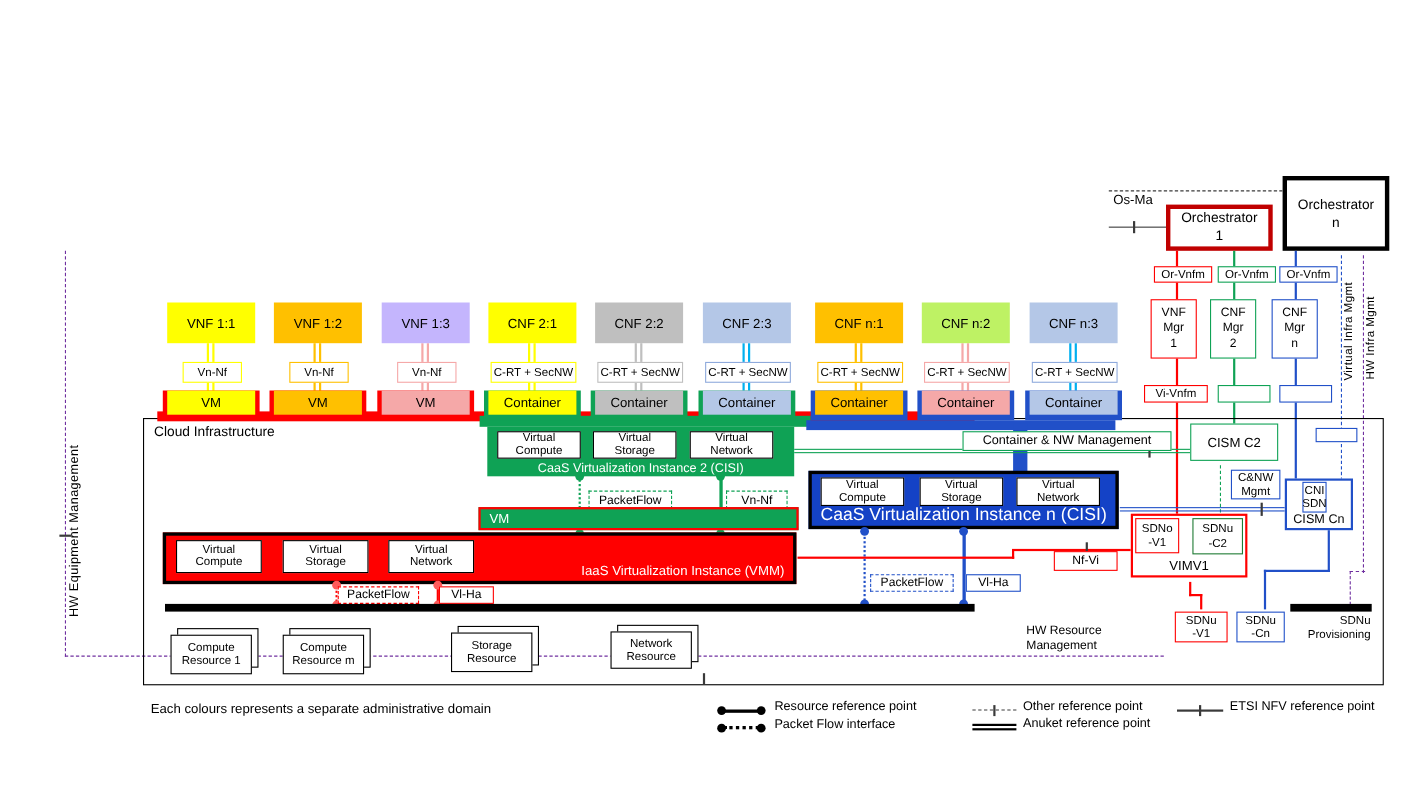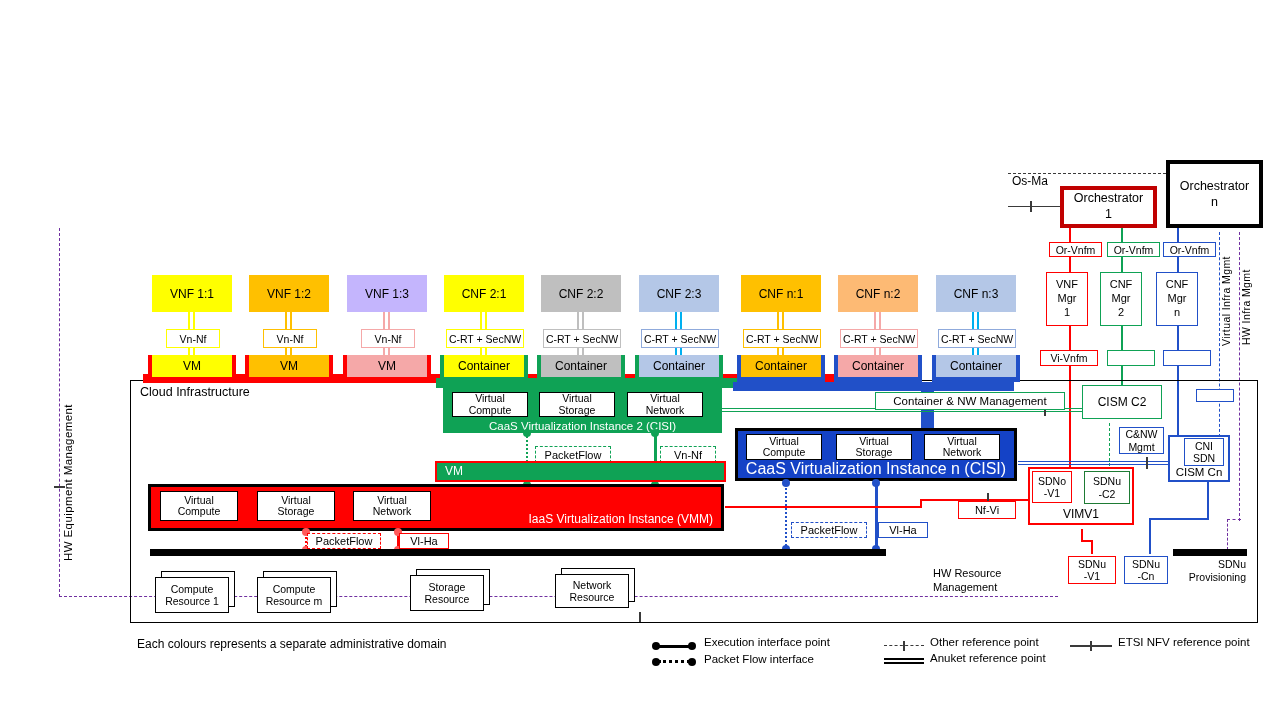--- a/index.html
+++ b/index.html
@@ -123,21 +123,21 @@
     <div class="tray" style="background:#2150C8;"></div>
     <div class="nfbox" style="background:#FFC000;">CNF n:1</div>
     <div class="runtime" style="background:#FFC000;">Container</div>
     <div class="refbox" style="left:2px;width:76px;border-color:#FFC000;">C-RT + SecNW</div>
   </div>
 
   <div class="nfcol" style="left:838px;">
     <div class="nfline" style="left:36px;background:#F5A8A8;"></div>
     <div class="nfline" style="left:41px;background:#F5A8A8;"></div>
     <div class="tray" style="background:#2150C8;"></div>
-    <div class="nfbox" style="background:#fdba74;">CNF n:2</div>
+    <div class="nfbox" style="background:#bef264;">CNF n:2</div>
     <div class="runtime" style="background:#F5A8A8;">Container</div>
     <div class="refbox" style="left:2px;width:76px;border-color:#F5A8A8;">C-RT + SecNW</div>
   </div>
 
   <div class="nfcol" style="left:936px;">
     <div class="nfline" style="left:36px;background:#00B0F0;"></div>
     <div class="nfline" style="left:41px;background:#00B0F0;"></div>
     <div class="tray" style="background:#2150C8;"></div>
     <div class="nfbox" style="background:#B4C7E7;">CNF n:3</div>
     <div class="runtime" style="background:#B4C7E7;">Container</div>
@@ -253,21 +253,21 @@
   <div class="box" style="left:1163px;top:350px;width:48px;height:16px;border:1.5px solid #2150C8;"></div>
   <div class="box" style="left:1196px;top:389px;width:38px;height:13px;border:1.5px solid #2150C8;"></div>
 
   <div class="box" style="left:1082px;top:385px;width:80px;height:34px;border:1.5px solid #0FA255;font-size:12px;">CISM C2</div>
   <div class="box pre" style="left:1119px;top:427px;width:45px;height:27px;border:1.5px solid #2150C8;font-size:10.5px;line-height:1.15;">C&amp;NW
 Mgmt</div>
 
   <div class="box" style="left:1168px;top:435px;width:62px;height:47px;border:2px solid #2150C8;align-items:flex-end;">
     <span style="font-size:11.5px;padding-bottom:2px;">CISM Cn</span>
   </div>
-  <div class="box pre" style="left:1184px;top:438px;width:40px;height:28px;border:1.5px solid #2150C8;font-size:10.5px;line-height:1.15;">CNI
+  <div class="box pre" style="left:1184px;top:438px;width:22px;height:28px;border:1.5px solid #2150C8;font-size:10.5px;line-height:1.15;">CNI
 SDN</div>
 
   <div class="box" style="left:1028px;top:467px;width:106px;height:58px;border:2px solid #FF0000;align-items:flex-end;">
     <span style="font-size:12px;padding-bottom:2px;">VIMV1</span>
   </div>
   <div class="box pre" style="left:1032px;top:471px;width:40px;height:32px;border:1.5px solid #FF0000;font-size:10.5px;line-height:1.15;">SDNo
 -V1</div>
   <div class="box pre" style="left:1084px;top:471px;width:46px;height:33px;border:1.5px solid #1E7B34;font-size:10.5px;line-height:1.15;">SDNu
 -C2</div>
 
@@ -292,21 +292,21 @@
   <div class="vtext" style="left:1220px;top:245px;height:112px;font-size:10.5px;">Virtual Infra Mgmt</div>
   <div class="vtext" style="left:1240px;top:258px;height:99px;font-size:10.5px;">HW Infra Mgmt</div>
 
   <div class="abs noborder" style="left:137px;top:637px;font-size:12px;">Each colours represents a separate administrative domain</div>
 
   <div class="abs" style="left:652px;top:641px;width:44px;height:10px;">
     <div style="position:absolute;left:2px;top:3.5px;width:40px;height:3px;background:#000;"></div>
     <div style="position:absolute;left:0;top:1px;width:8px;height:8px;border-radius:50%;background:#000;"></div>
     <div style="position:absolute;right:0;top:1px;width:8px;height:8px;border-radius:50%;background:#000;"></div>
   </div>
-  <div class="abs noborder" style="left:704px;top:636px;font-size:11.5px;">Execution interface point</div>
+  <div class="abs noborder" style="left:704px;top:636px;font-size:11.5px;">Resource reference point</div>
 
   <div class="abs" style="left:652px;top:657px;width:44px;height:10px;">
     <div style="position:absolute;left:6px;top:3px;width:32px;border-top:3px dotted #000;"></div>
     <div style="position:absolute;left:0;top:1px;width:8px;height:8px;border-radius:50%;background:#000;"></div>
     <div style="position:absolute;right:0;top:1px;width:8px;height:8px;border-radius:50%;background:#000;"></div>
   </div>
   <div class="abs noborder" style="left:704px;top:653px;font-size:11.5px;">Packet Flow interface</div>
 
   <div class="abs" style="left:884px;top:641px;width:40px;height:10px;">
     <div style="position:absolute;left:0;top:4px;width:40px;border-top:1.6px dashed #3A3A3A;"></div>

